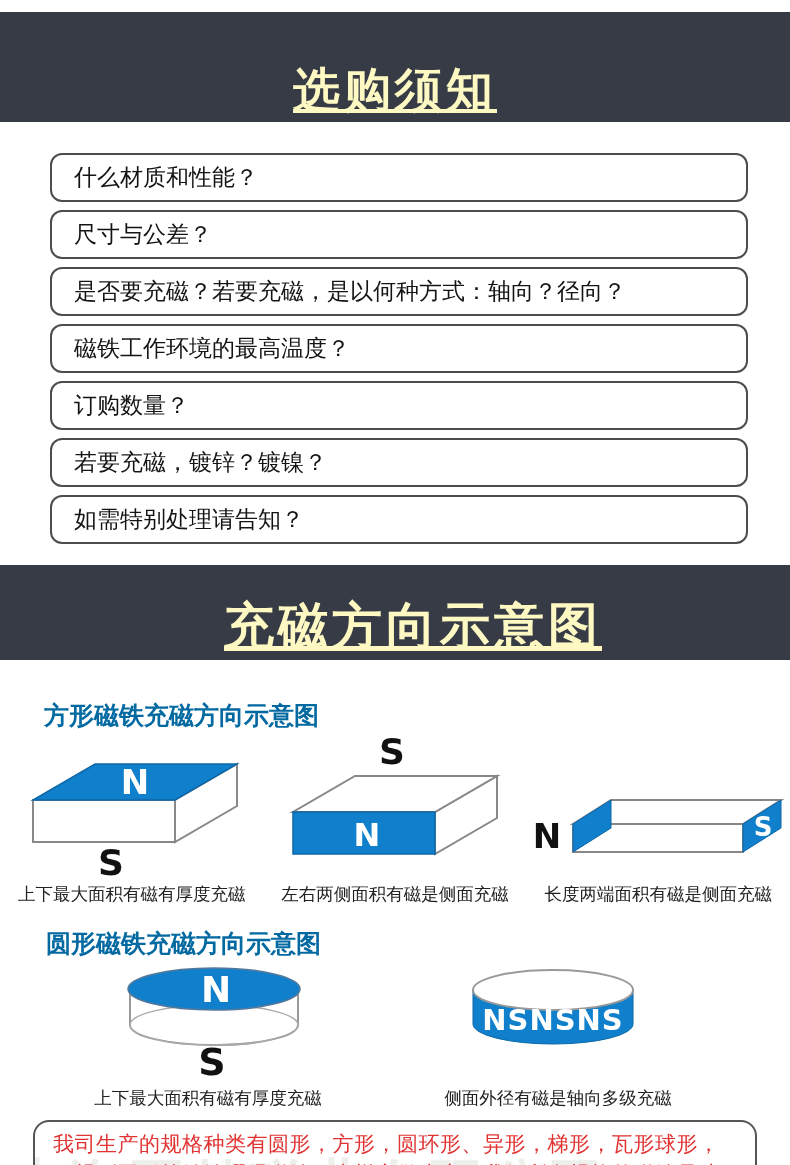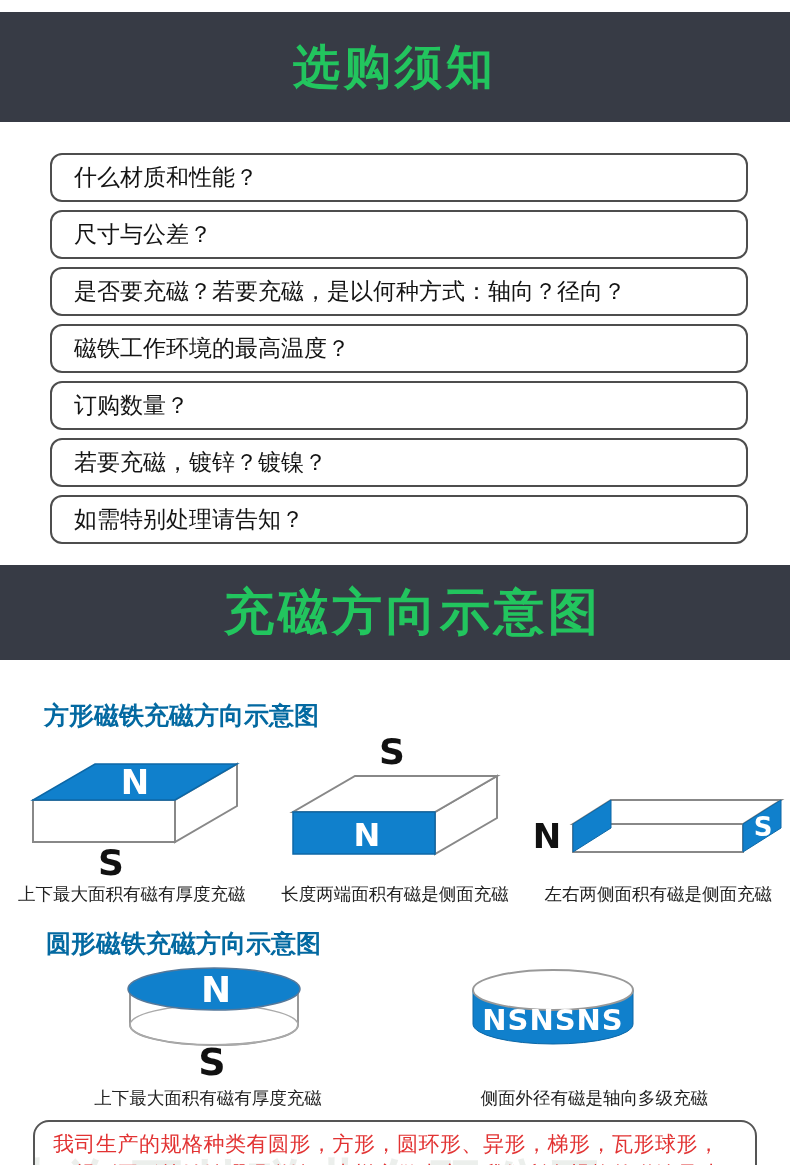--- a/index.html
+++ b/index.html
@@ -3,23 +3,23 @@
 <meta charset="utf-8">
 <style>
   html,body{margin:0;padding:0;}
   body{
     width:790px;background:#ffffff;
     font-family:"DejaVu Sans","Liberation Sans",sans-serif;
     color:#111;
   }
   .top-gap{height:12px;background:#ffffff;}
   .banner{
-    height:110px;background:#373b45;color:#22c55e;
-    display:flex;align-items:center;justify-content:center;
-    font-size:47px;font-weight:bold;letter-spacing:4px;
+    height:110px;background:#373b45;color:#fef9c3;
+    display:flex;align-items:flex-end;justify-content:center;
+    font-size:47px;font-weight:bold;letter-spacing:4px;text-decoration:underline;
   }
   .banner.second{height:95px;font-size:50px;padding-left:36px;}
   .questions{padding:31px 42px 13px 50px;background:#fff;border-radius:15px;}
   .q-row{
     height:45px;margin-bottom:8px;
     border:2px solid #4d4d4d;border-radius:12px;
     display:flex;align-items:center;
     padding-left:22px;font-size:23px;color:#141414;
     background:#fff;
   }
@@ -33,21 +33,21 @@
   .dia-row .cell{flex:1;display:flex;justify-content:center;}
   .captions{display:flex;margin-top:2px;}
   .captions .cap{flex:1;text-align:center;font-size:17.5px;color:#222;line-height:24px;}
   .round-row{display:flex;align-items:flex-start;padding-left:118px;}
   .round-row .cell2{display:flex;justify-content:center;}
   .round-row .c1{width:190px;}
   .round-row .c2{margin-left:155px;width:180px;}
   .round-caps{display:flex;margin-top:6px;}
   .round-caps .cap{font-size:17.5px;color:#222;line-height:24px;text-align:center;}
   .round-caps .cap.a{width:300px;margin-left:58px;}
-  .round-caps .cap.b{width:300px;margin-left:50px;text-align:right;}
+  .round-caps .cap.b{width:300px;margin-left:50px;}
   .bottom-area{position:relative;margin-top:10px;}
   .watermark{
     position:absolute;top:28px;left:8px;right:0;
     font-size:58px;font-weight:bold;color:#8fa08f;opacity:0.16;
     letter-spacing:2px;white-space:nowrap;overflow:hidden;
     pointer-events:none;z-index:0;
   }
   .notice-box{
     position:relative;z-index:1;
     margin:0 33px;border:2px solid #555;border-radius:16px;
@@ -125,22 +125,22 @@
         <polygon points="216,62 254,38 254,66 216,90" fill="#1080cc" stroke="#0c67a6" stroke-width="1"></polygon>
         <polygon points="46,62 84,38 84,66 46,90" fill="#1080cc" stroke="#0c67a6" stroke-width="1"></polygon>
         <text x="20" y="86" font-size="34" font-weight="bold" fill="#111" text-anchor="middle">N</text>
         <text x="236" y="74" font-size="26" font-weight="bold" fill="#ffffff" text-anchor="middle">S</text>
       </svg>
     </div>
   </div>
 
   <div class="captions">
     <div class="cap">上下最大面积有磁有厚度充磁</div>
+    <div class="cap">左右两侧面积有磁是侧面充磁</div>
     <div class="cap">长度两端面积有磁是侧面充磁</div>
-    <div class="cap">左右两侧面积有磁是侧面充磁</div>
   </div>
 </div>
 
 <div class="diagram-area" style="padding-top:24px">
   <div class="red-title" style="margin-left:46px">圆形磁铁充磁方向示意图</div>
 
   <div class="round-row">
 
     <div class="cell2 c1">
       <svg width="190" height="118" viewBox="0 0 190 118">

